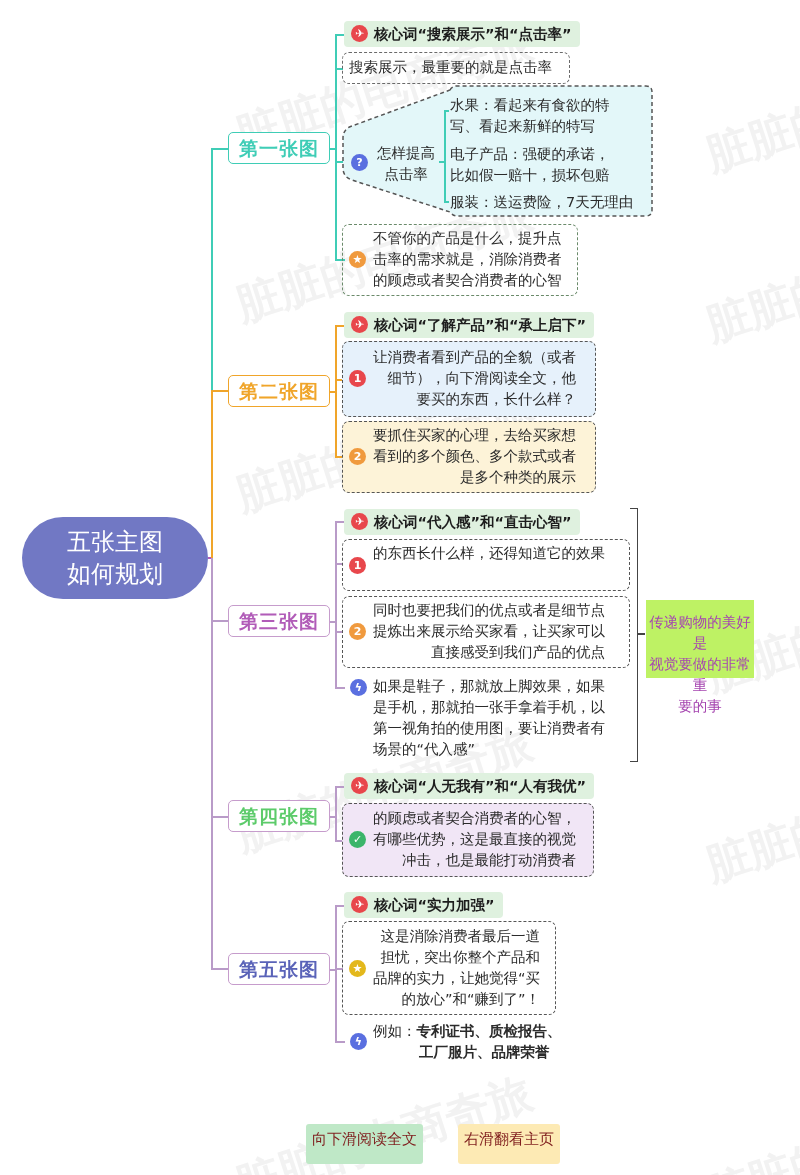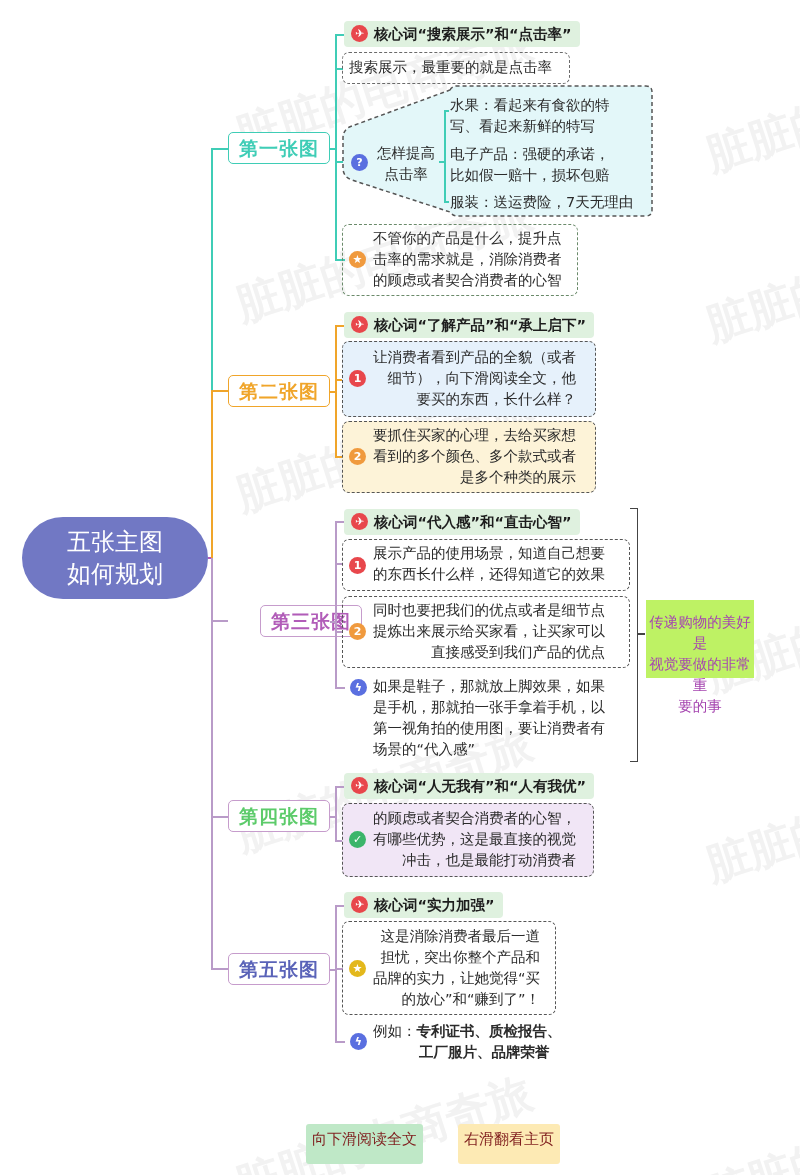--- a/index.html
+++ b/index.html
@@ -152,36 +152,35 @@
 </div>
 <div class="box" style="left:342px;top:421px;width:254px;height:72px;background:#fdf3d8;">
   <span class="icon" style="left:6px;top:26px;background:#f09a3e;">2</span>
   <div class="txt" style="left:30px;top:3px;">
     <div>要抓住买家的心理，去给买家想</div>
     <div>看到的多个颜色、多个款式或者</div>
     <div>是多个种类的展示</div>
   </div>
 </div>
 
-<div class="branch" style="top:605px;border-color:#c69ccc;color:#b15cb8;margin-left:32px;">第三张图</div>
+<div class="branch" style="top:605px;border-color:#c69ccc;color:#b15cb8;">第三张图</div>
 <div class="line" style="left:330px;top:621px;width:6px;height:1.5px;background:#b99bc8;"></div>
 <div class="line" style="left:335px;top:521px;width:1.5px;height:167px;background:#b99bc8;"></div>
 <div class="line" style="left:335px;top:521px;width:10px;height:1.5px;background:#b99bc8;"></div>
 <div class="line" style="left:335px;top:563px;width:8px;height:1.5px;background:#b99bc8;"></div>
 <div class="line" style="left:335px;top:631px;width:8px;height:1.5px;background:#b99bc8;"></div>
 <div class="line" style="left:335px;top:687px;width:10px;height:1.5px;background:#b99bc8;"></div>
 
 <div class="keyword" style="left:344px;top:509px;">
   <span class="icon" style="background:#e8474c;">✈</span>
   <span>核心词“代入感”和“直击心智”</span>
 </div>
 <div class="box" style="left:342px;top:539px;width:288px;height:52px;">
   <span class="icon" style="left:6px;top:17px;background:#e8474c;">1</span>
   <div class="txt" style="left:30px;top:3px;">
-    <div>展示产品的使用场景，知道自己想要</div>
     <div>的东西长什么样，还得知道它的效果</div>
   </div>
 </div>
 <div class="box" style="left:342px;top:596px;width:288px;height:72px;">
   <span class="icon" style="left:6px;top:26px;background:#f09a3e;">2</span>
   <div class="txt" style="left:30px;top:3px;">
     <div>同时也要把我们的优点或者是细节点</div>
     <div>提炼出来展示给买家看，让买家可以</div>
     <div>直接感受到我们产品的优点</div>
   </div>

